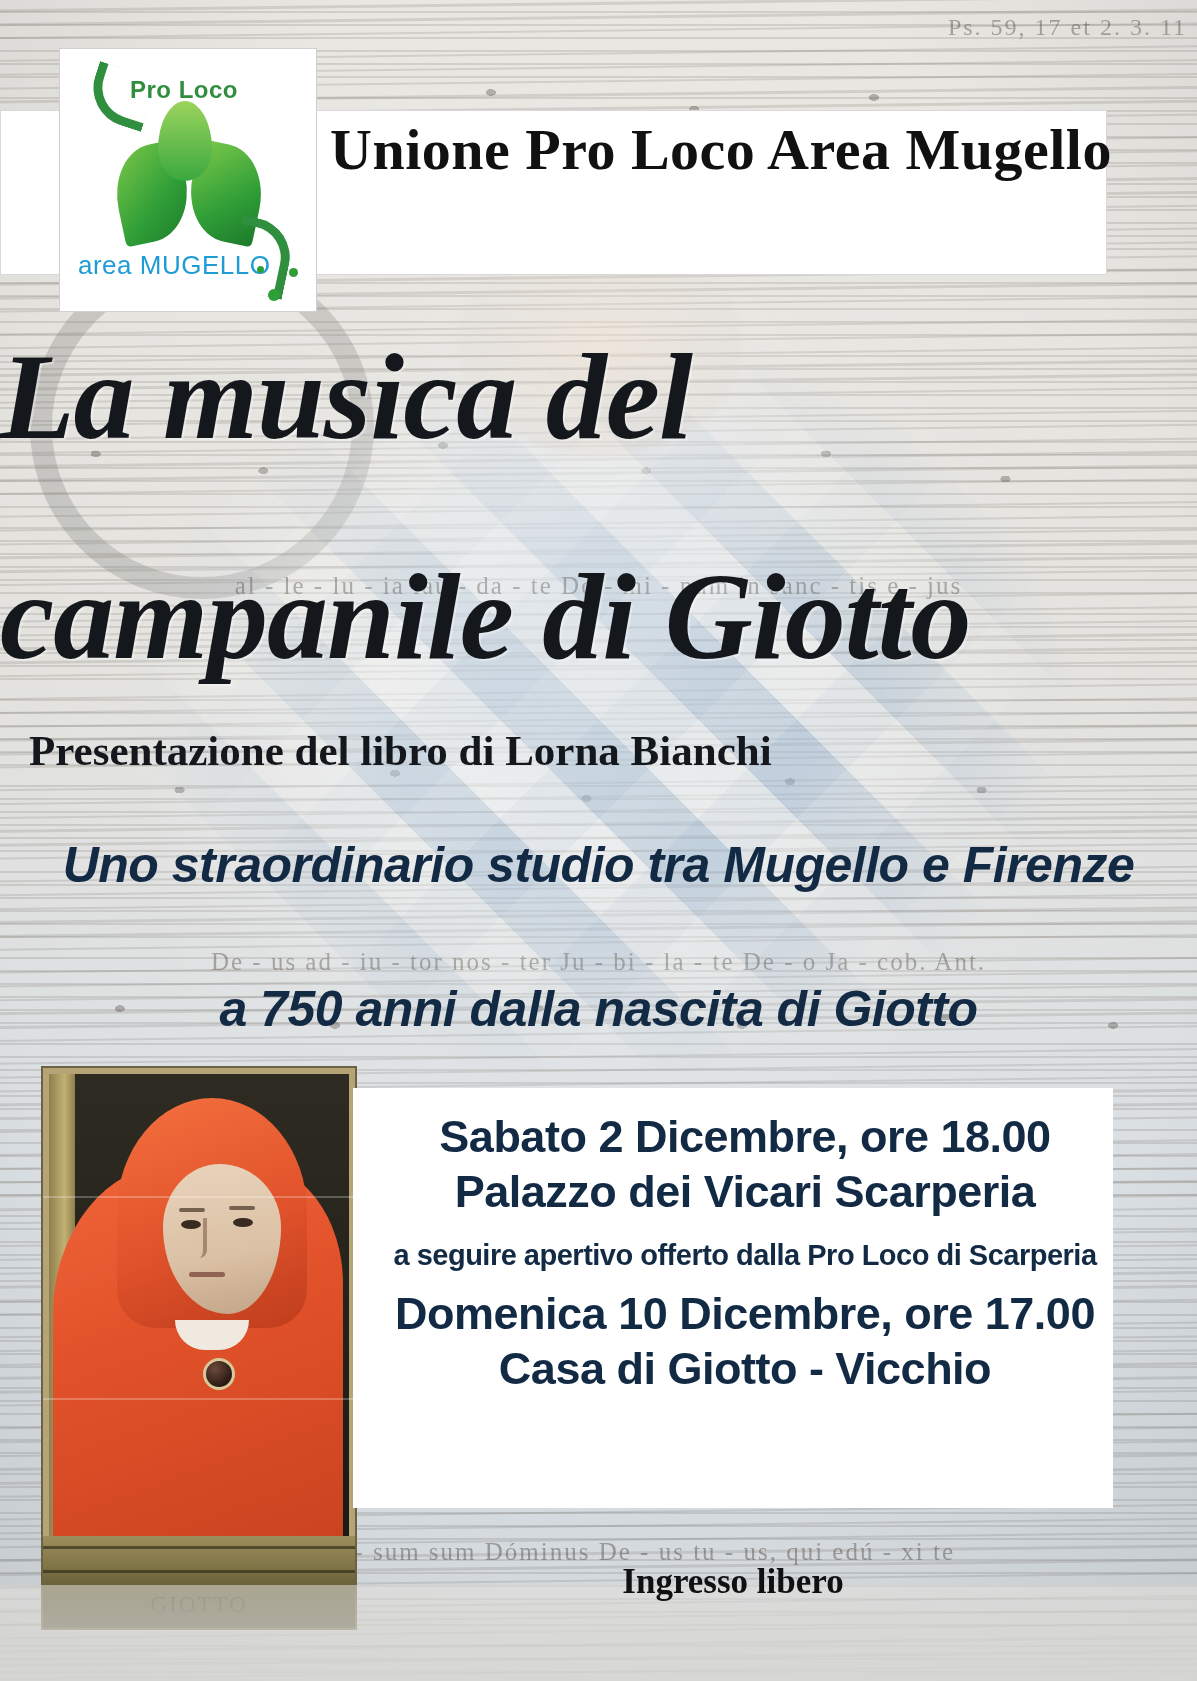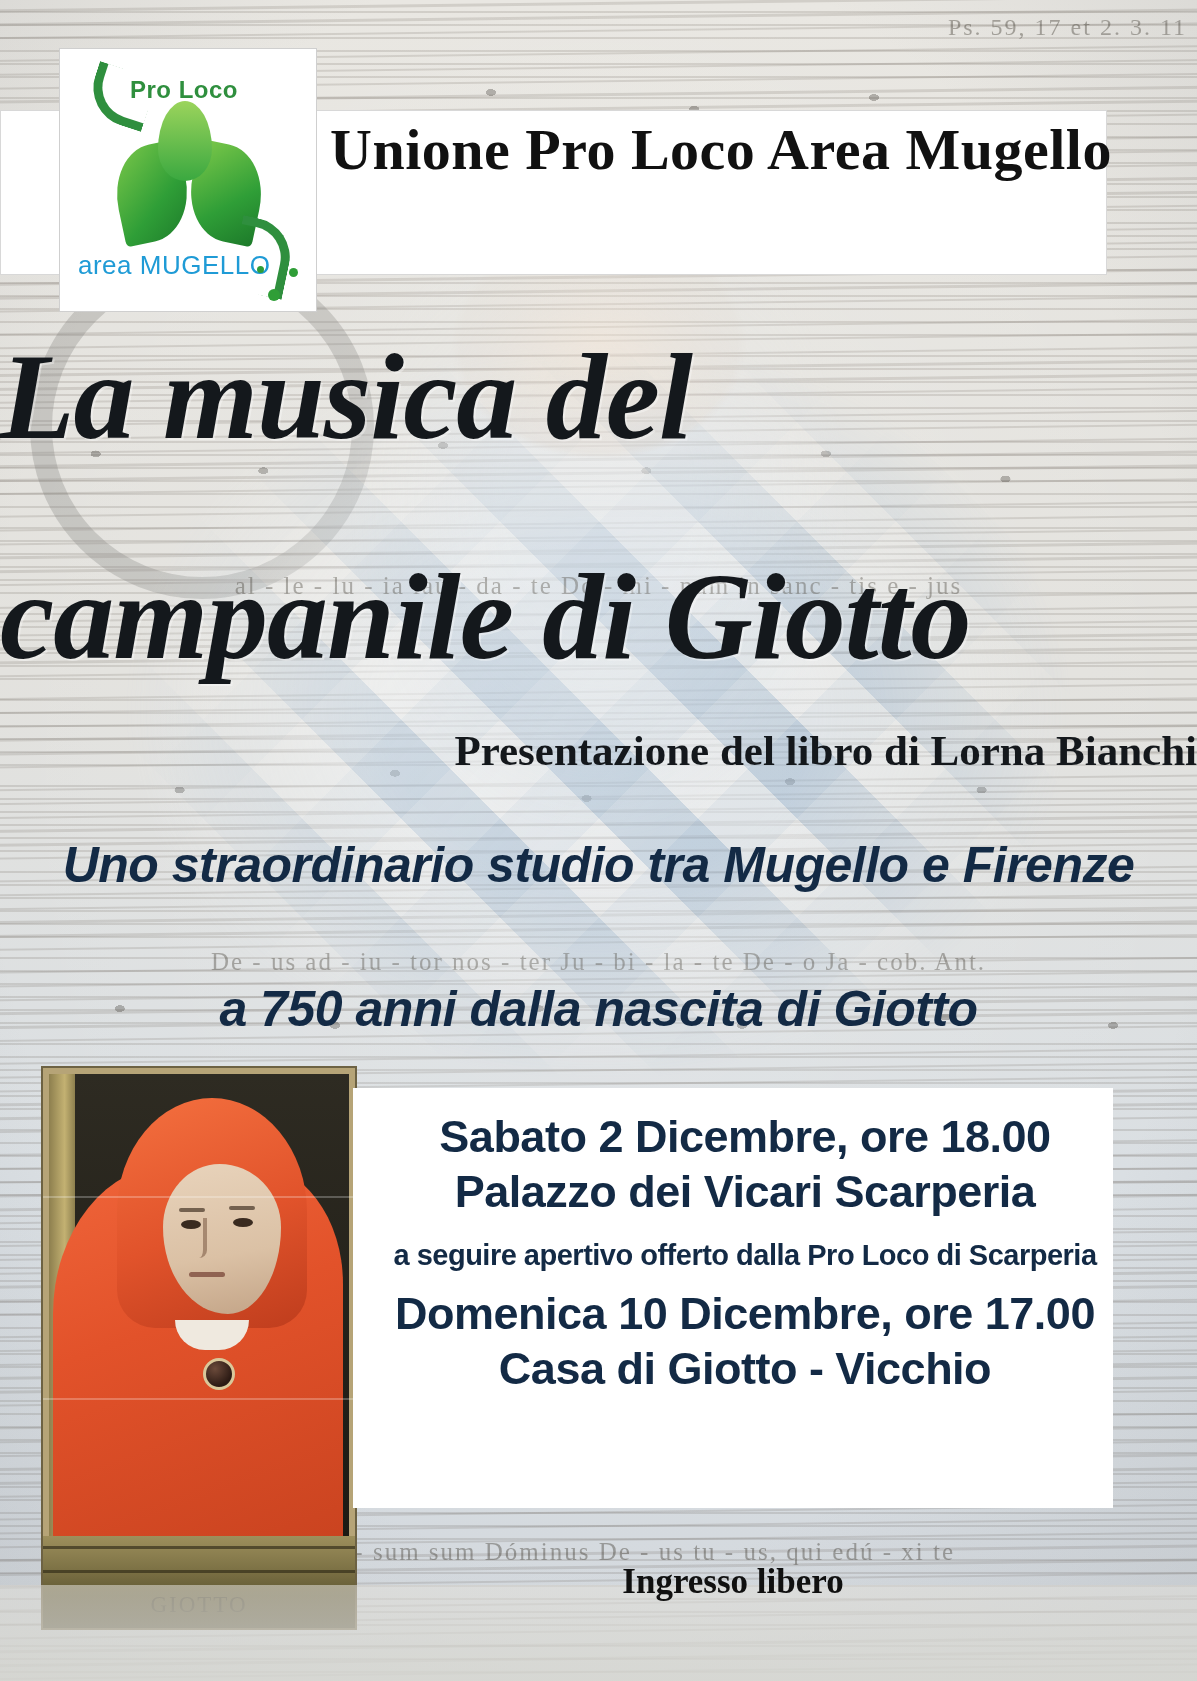--- a/index.html
+++ b/index.html
@@ -251,25 +251,26 @@
   .script-line2 {
     top: 556px;
     font-size: 122px;
     line-height: 1.0;
   }
 
   .subtitle-serif {
     position: absolute;
     left: 0; right: 0;
     top: 726px;
-    text-align: right;
+    text-align: left;
     font-family: "Liberation Serif", serif;
     font-weight: bold;
     font-size: 43px;
     color: #14181c;
+    padding-left: 29px;
   }
 
   .tagline {
     position: absolute;
     left: 0; right: 0;
     text-align: center;
     font-family: "Liberation Sans", sans-serif;
     font-weight: bold;
     font-style: italic;
     color: #132a45;

